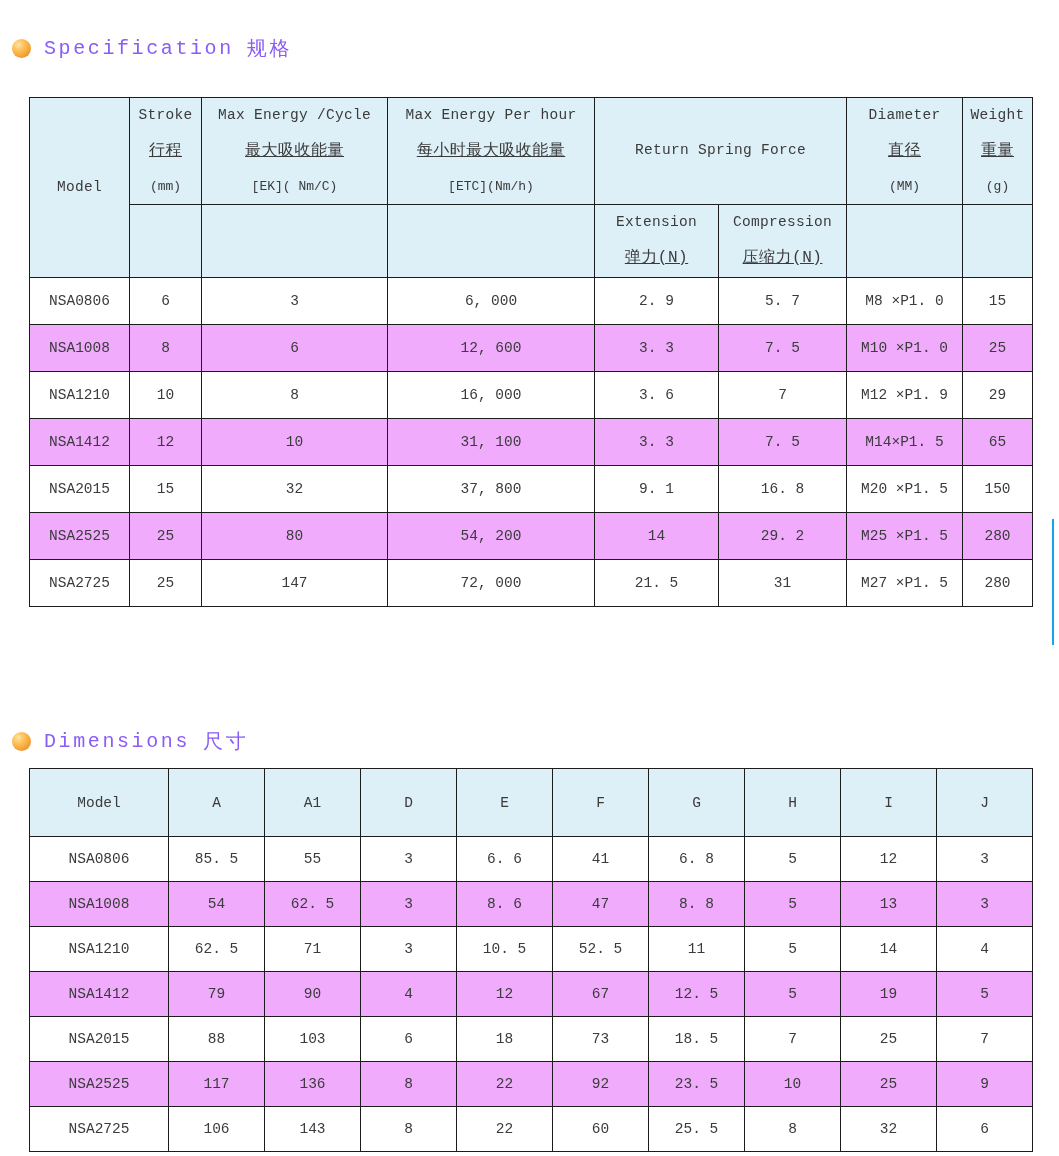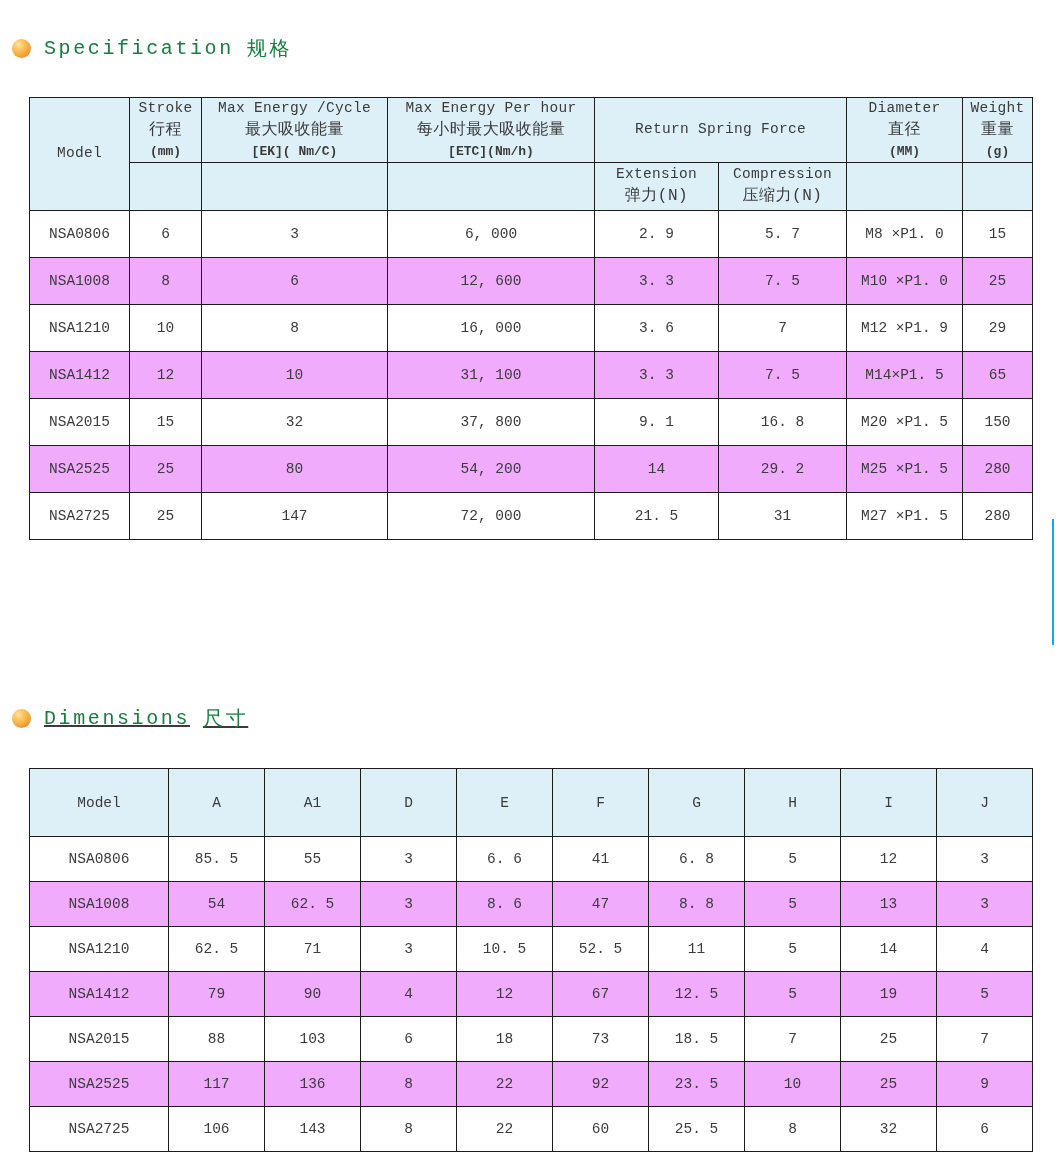--- a/index.html
+++ b/index.html
@@ -29,21 +29,21 @@
     height: 19px;
     border-radius: 50%;
     background: radial-gradient(circle at 34% 30%,
                 #ffe6ac 0%, #ffcb6a 22%, #f6a93b 58%, #e8872a 88%, #d9761f 100%);
     flex: 0 0 auto;
   }
   .section-heading .heading-text {
     font-family: "Liberation Mono", "DejaVu Sans Mono", monospace;
     font-size: 20px;
     letter-spacing: 2.6px;
-    color: #15803d;
+    color: #8b5cf6;
   }
 
   
   table.spec {
     position: absolute;
     border-collapse: collapse;
     table-layout: fixed;
     background: #ffffff;
   }
   table.spec td, table.spec th {
@@ -55,33 +55,33 @@
     color: #3b3b3b;
     overflow: hidden;
     white-space: nowrap;
     padding: 0 1px;
   }
   table.spec thead th {
     background: #ddeff7;
   }
   .hdr-line {
     line-height: 1.05;
-    padding: 3px 0;
+    padding: 10px 0;
   }
   .hdr-line.cn {
     font-size: 16px;
     letter-spacing: 0.5px;
+    text-decoration: underline;
   }
   .hdr-line.en {
     font-size: 14.5px;
     letter-spacing: 0.3px;
   }
   .hdr-line.unit {
     font-size: 13px;
-    font-weight: bold;
   }
   .row-alt td {
     background: #f0abfc;
   }
   .row-plain td {
     background: #ffffff;
   }
 
   
   #table-specification { left: 29px; top: 97px; width: 1003px; }
@@ -97,21 +97,21 @@
   #table-specification .c-weight     { width: 70px; }
 
   
   #table-dimensions { left: 29px; top: 768px; width: 1003px; }
   #table-dimensions thead th { height: 67px; }
   #table-dimensions tbody td { height: 44px; }
   #table-dimensions .c-dmodel { width: 139px; }
   #table-dimensions .c-d      { width: 96px; }
 
   .heading-specification { left: 12px; top: 35px; }
-  .heading-dimensions    { left: 12px; top: 705px; text-decoration: underline; }
+  .heading-dimensions    { left: 12px; top: 728px; }
 
   
   #edge-rule {
     position: absolute;
     left: 1052px;
     top: 519px;
     width: 2px;
     height: 126px;
     background: #13a6e8;
   }

